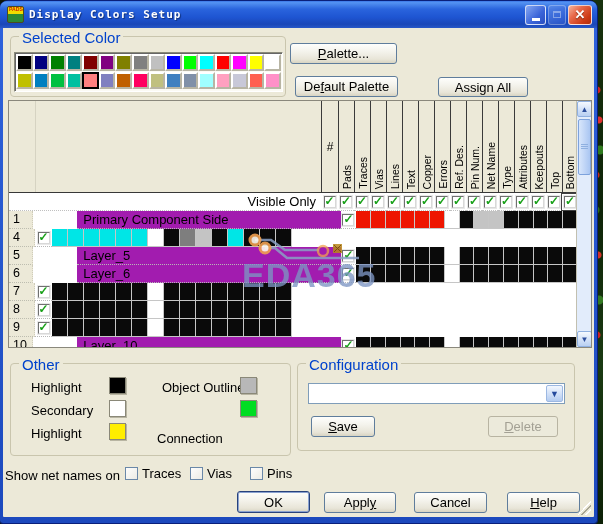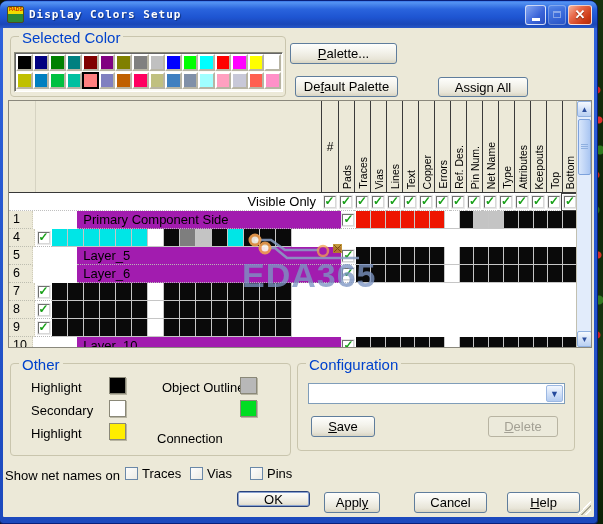--- a/index.html
+++ b/index.html
@@ -554,19 +554,19 @@
     </div>
     <div class="nnitem" style="left:187px;top:438px;">
       <span class="xcb"></span>
       <span>Vias</span>
     </div>
     <div class="nnitem" style="left:247px;top:438px;">
       <span class="xcb"></span>
       <span>Pins</span>
     </div>
 
-    <div class="btn default" style="left:234px;top:463px;width:73px;height:16px;">OK</div>
-    <div class="btn" style="left:321px;top:464px;width:56px;height:21px;">Appl<u>y</u></div>
+    <div class="btn default" style="left:234px;top:463px;width:73px;height:22px;">OK</div>
+    <div class="btn" style="left:321px;top:464px;width:72px;height:21px;">Appl<u>y</u></div>
     <div class="btn" style="left:411px;top:464px;width:73px;height:21px;">Cancel</div>
     <div class="btn" style="left:504px;top:464px;width:73px;height:21px;"><u>H</u>elp</div>
     <div class="grip"></div>
   </div>
 </div>
 
 </body></html>

